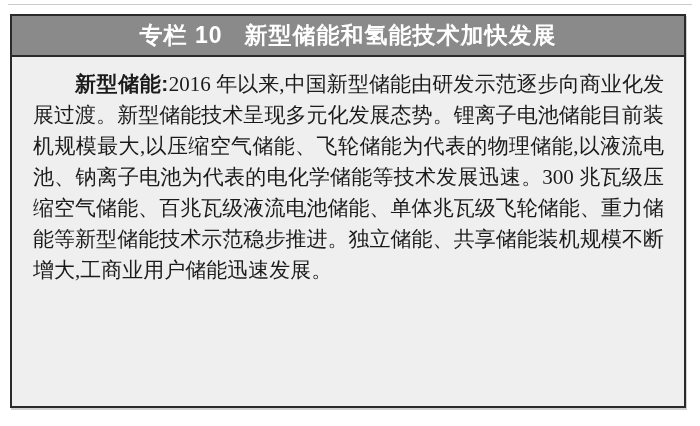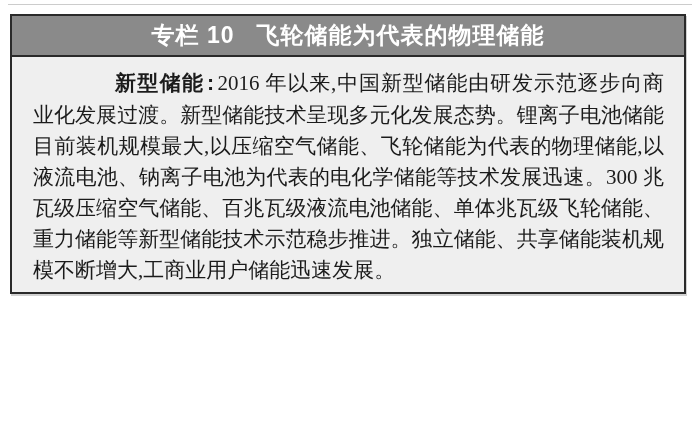--- a/index.html
+++ b/index.html
@@ -20,21 +20,21 @@
     top: 4px;
     width: 684px;
     height: 1px;
     background: #cccccc;
   }
   .panel {
     position: absolute;
     left: 10px;
     top: 14px;
     width: 676px;
-    height: 280px;
+    height: 394px;
     border: 2px solid #2a2a2a;
     background: #efefef;
     box-shadow: 1px 2px 0 rgba(0,0,0,0.18);
     box-sizing: border-box;
   }
   .panel-header {
     height: 41px;
     background: #8a8a8a;
     border-bottom: 2px solid #2a2a2a;
     color: #ffffff;
@@ -56,33 +56,32 @@
     color: #1b1b1b;
     font-size: 21px;
     line-height: 31px;
     text-align: justify;
   }
   .panel-body p {
     margin: 0;
     text-indent: 2em;
   }
   .panel-body .lead {
-    font-family: Liberation Mono, monospace;
+    font-family: Liberation Sans, sans-serif;
     font-weight: bold;
     letter-spacing: 0.5px;
-    margin-left: 40px;
   }
 </style>
 </head>
 <body>
 
 <div class="scan-artifact"></div>
 
 <div class="panel">
   <div class="panel-header">
     <span>专栏 10</span>
     <span class="header-gap"></span>
-    <span>飞轮储能为代表的物理储能</span>
+    <span>新型储能和氢能技术加快发展</span>
   </div>
   <div class="panel-body">
     <p><span class="lead">新型储能:</span><span>2016 年以来,中国新型储能由研发示范逐步向商业化发展过渡。新型储能技术呈现多元化发展态势。锂离子电池储能目前装机规模最大,以压缩空气储能、飞轮储能为代表的物理储能,以液流电池、钠离子电池为代表的电化学储能等技术发展迅速。300 兆瓦级压缩空气储能、百兆瓦级液流电池储能、单体兆瓦级飞轮储能、重力储能等新型储能技术示范稳步推进。独立储能、共享储能装机规模不断增大,工商业用户储能迅速发展。</span></p>
   </div>
 </div>
 
 </body></html>

